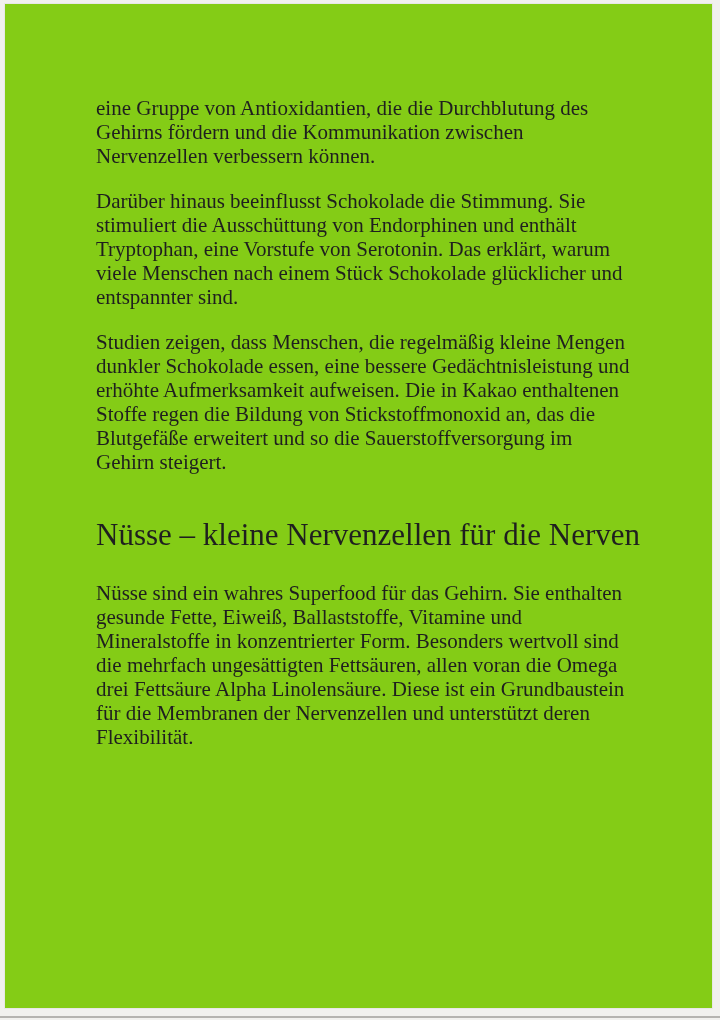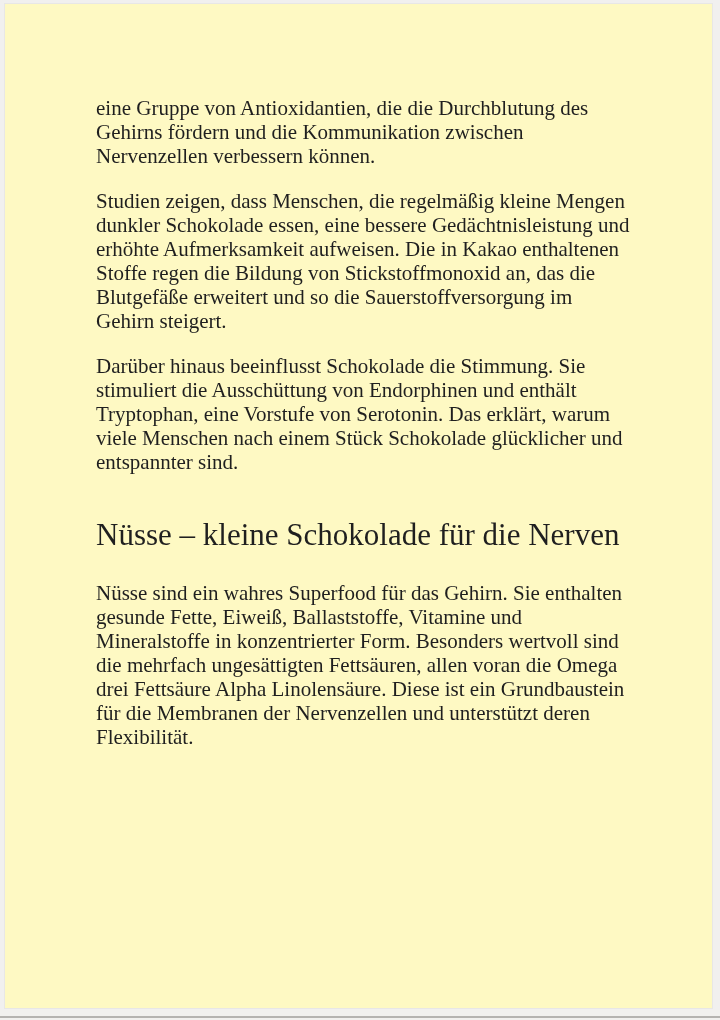--- a/index.html
+++ b/index.html
@@ -48,22 +48,22 @@
     font-size: 31px;
     line-height: 37px;
     font-weight: normal;
     margin: 42px 0 28px 0;
     white-space: pre-line;
   }
 </style>
 </head>
 <body style="background: rgb(241, 240, 239);">
 
-<div class="sheet" style="background: #fef9c3;">
+<div class="sheet" style="background: #84cc16;">
   <div class="content" style="color: rgb(31, 31, 31);">
       <p class="paragraph">eine Gruppe von Antioxidantien, die die Durchblutung des<br>Gehirns fördern und die Kommunikation zwischen<br>Nervenzellen verbessern können.</p>
+      <p class="paragraph">Darüber hinaus beeinflusst Schokolade die Stimmung. Sie<br>stimuliert die Ausschüttung von Endorphinen und enthält<br>Tryptophan, eine Vorstufe von Serotonin. Das erklärt, warum<br>viele Menschen nach einem Stück Schokolade glücklicher und<br>entspannter sind.</p>
       <p class="paragraph">Studien zeigen, dass Menschen, die regelmäßig kleine Mengen<br>dunkler Schokolade essen, eine bessere Gedächtnisleistung und<br>erhöhte Aufmerksamkeit aufweisen. Die in Kakao enthaltenen<br>Stoffe regen die Bildung von Stickstoffmonoxid an, das die<br>Blutgefäße erweitert und so die Sauerstoffversorgung im<br>Gehirn steigert.</p>
-      <p class="paragraph">Darüber hinaus beeinflusst Schokolade die Stimmung. Sie<br>stimuliert die Ausschüttung von Endorphinen und enthält<br>Tryptophan, eine Vorstufe von Serotonin. Das erklärt, warum<br>viele Menschen nach einem Stück Schokolade glücklicher und<br>entspannter sind.</p>
-      <h2 class="heading">Nüsse – kleine Schokolade für die Nerven</h2>
+      <h2 class="heading">Nüsse – kleine Nervenzellen für die Nerven</h2>
       <p class="paragraph">Nüsse sind ein wahres Superfood für das Gehirn. Sie enthalten<br>gesunde Fette, Eiweiß, Ballaststoffe, Vitamine und<br>Mineralstoffe in konzentrierter Form. Besonders wertvoll sind<br>die mehrfach ungesättigten Fettsäuren, allen voran die Omega<br>drei Fettsäure Alpha Linolensäure. Diese ist ein Grundbaustein<br>für die Membranen der Nervenzellen und unterstützt deren<br>Flexibilität.</p>
     </div>
 </div>
 <div class="bottom-edge-line" style="background: rgb(181, 179, 177);"></div>
 
 </body></html>

